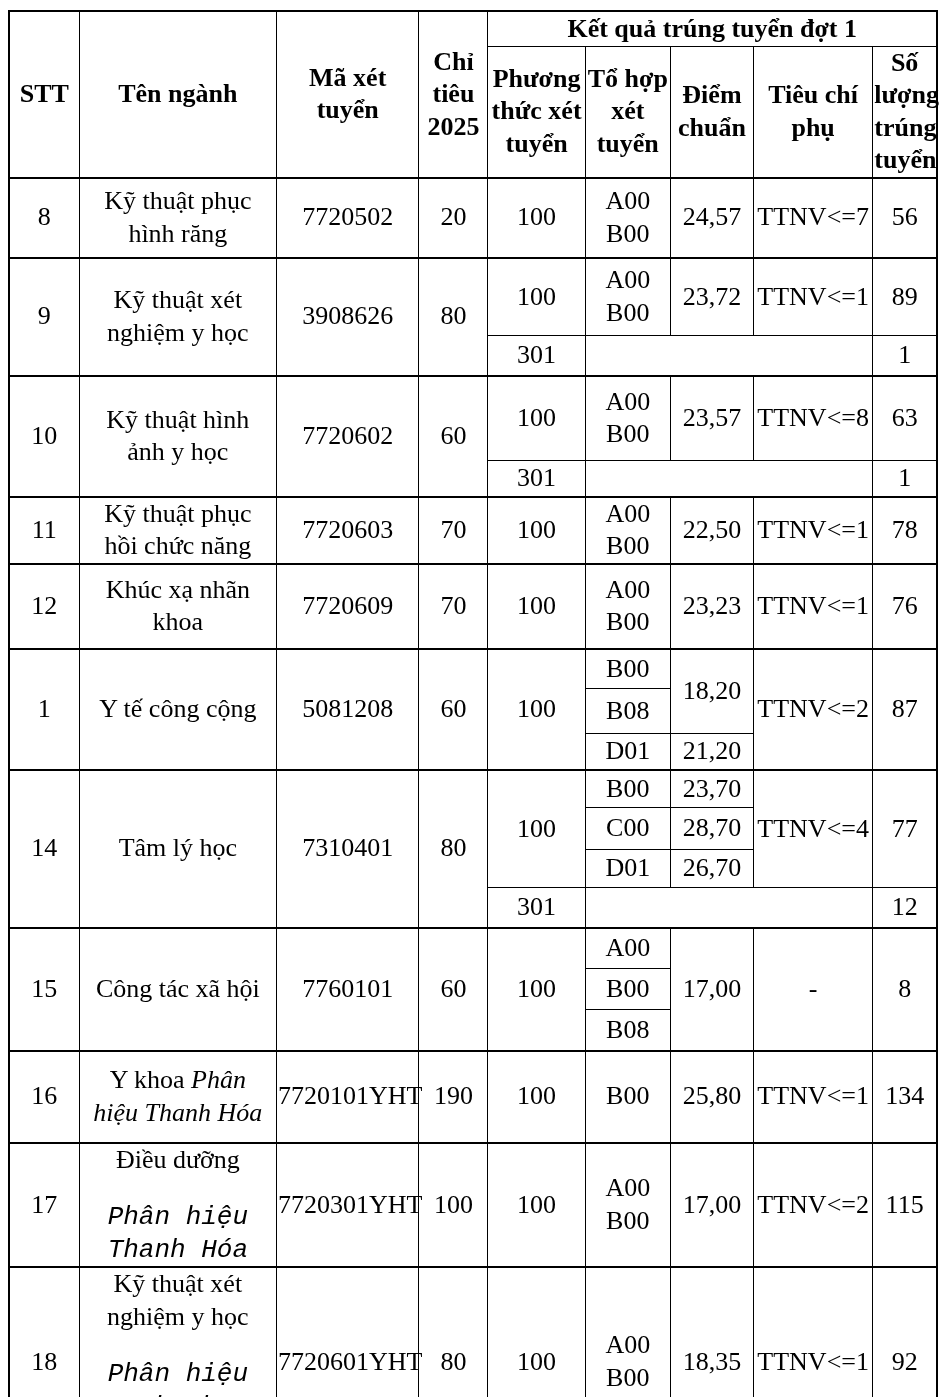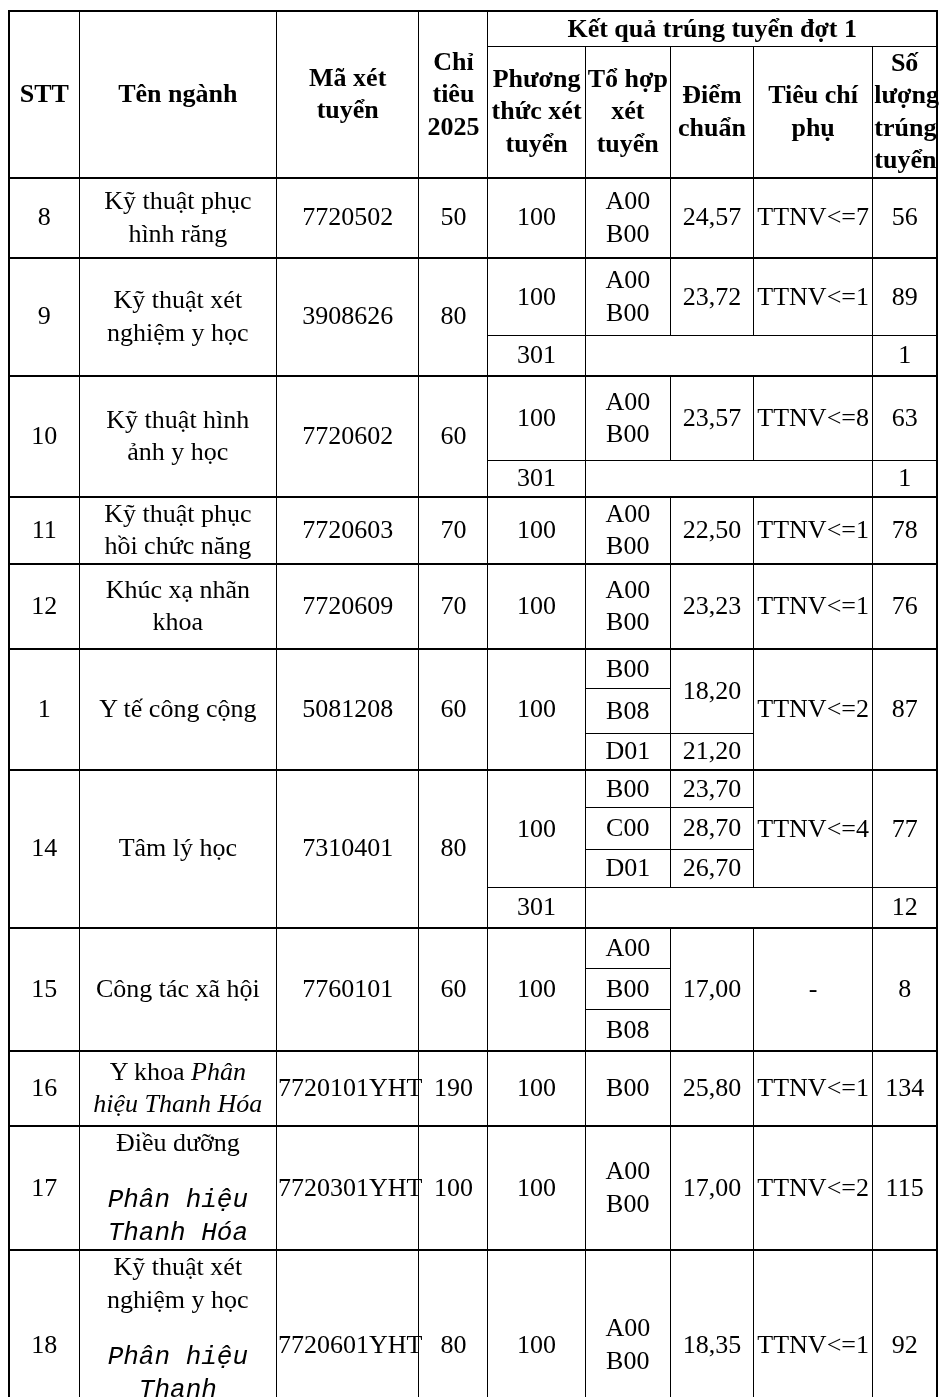--- a/index.html
+++ b/index.html
@@ -77,21 +77,21 @@
 tuyển</th>
 </tr>
 </thead>
 <tbody>
 
 <tr class="major" style="height:80px">
   <td>8</td>
   <td>Kỹ thuật phục
 hình răng</td>
   <td>7720502</td>
-  <td>50</td>
+  <td>20</td>
   <td>100</td>
   <td>A00
 B00</td>
   <td>24,57</td>
   <td>TTNV&lt;=7</td>
   <td>56</td>
 </tr>
 
 <tr class="major" style="height:78px">
   <td rowspan="2">9</td>
@@ -214,21 +214,21 @@
   <td rowspan="3">-</td>
   <td rowspan="3">8</td>
 </tr>
 <tr style="height:41px">
   <td>B00</td>
 </tr>
 <tr style="height:41px">
   <td>B08</td>
 </tr>
 
-<tr class="major" style="height:75px">
+<tr class="major" style="height:92px">
   <td>16</td>
   <td><span>Y khoa </span><span class="it">Phân
 hiệu Thanh Hóa</span></td>
   <td>7720101YHT</td>
   <td>190</td>
   <td>100</td>
   <td>B00</td>
   <td>25,80</td>
   <td>TTNV&lt;=1</td>
   <td>134</td>

